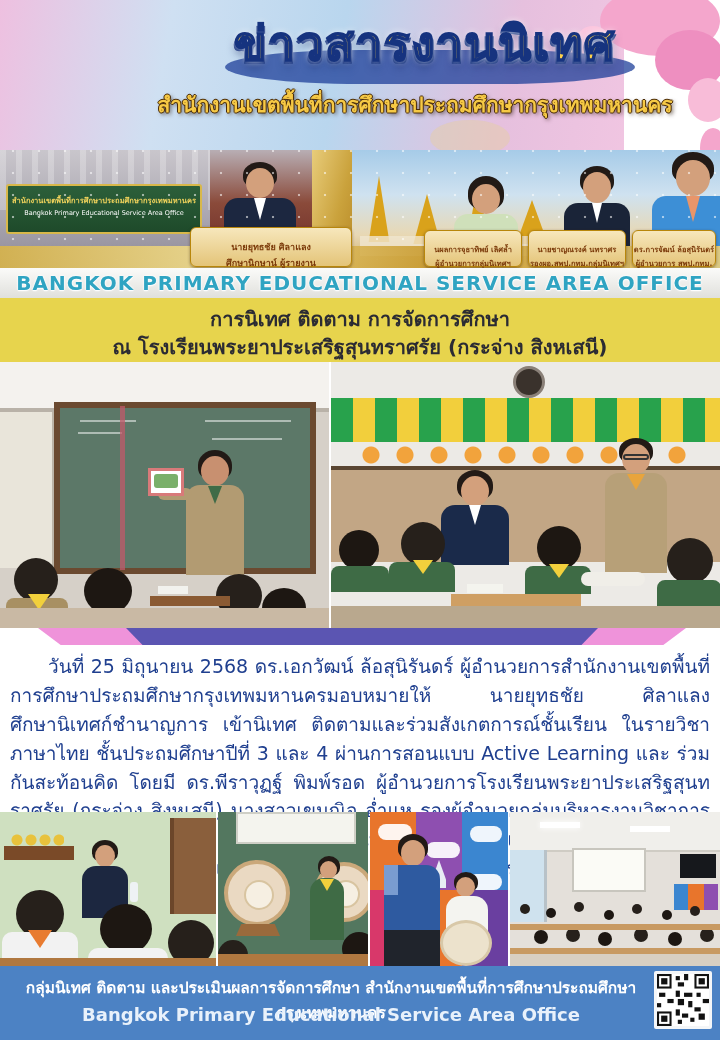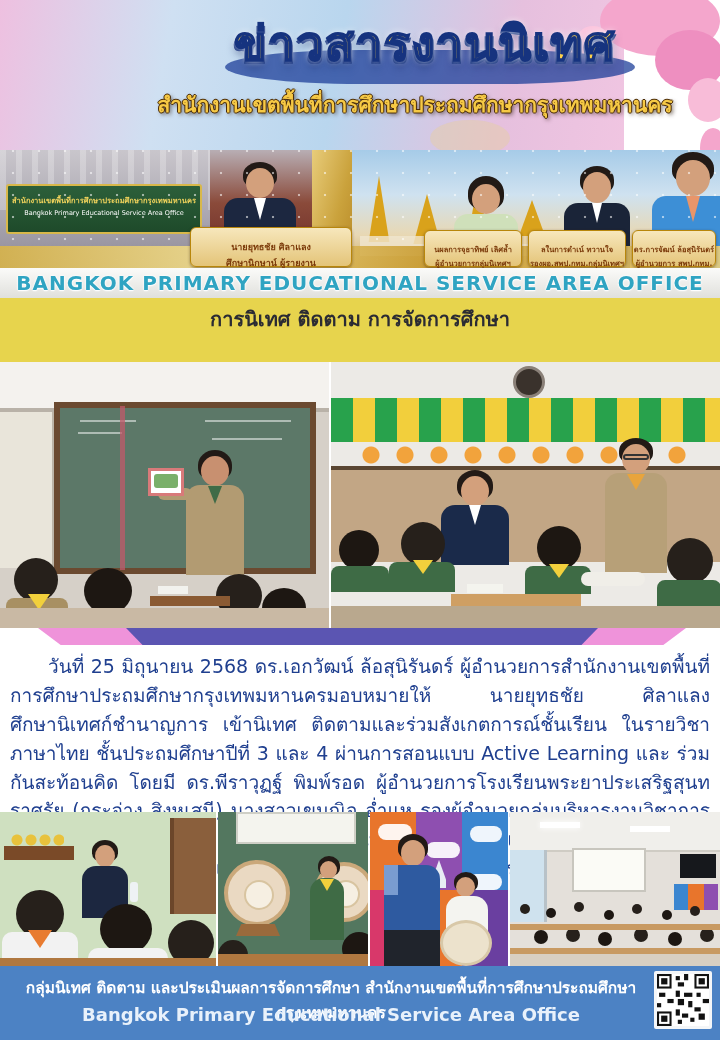--- a/index.html
+++ b/index.html
@@ -157,32 +157,33 @@
 
     <div class="abs plaque" style="left:190px;top:227px;width:162px;height:40px;font-size:9px;">
       <span class="nm">นายยุทธชัย ศิลาแลง</span>
       <span class="rl">ศึกษานิกษาน์ ผู้รายงาน</span>
     </div>
     <div class="abs plaque" style="left:424px;top:230px;width:98px;height:37px;font-size:7.5px;">
       <span class="nm">นผลการจุธาทิพย์ เลิศล้ำ</span>
       <span class="rl">ผู้อำนวยการกลุ่มนิเทศฯ</span>
     </div>
     <div class="abs plaque" style="left:528px;top:230px;width:98px;height:37px;font-size:7.5px;">
-      <span class="nm">ลในการดำเน์ ทวานใจ</span>
+      <span class="nm">นายชาญณรงค์ นทราศร</span>
       <span class="rl">รองผอ.สพป.กทม.กลุ่มนิเทศฯ</span>
     </div>
     <div class="abs plaque" style="left:632px;top:230px;width:84px;height:37px;font-size:7.5px;">
       <span class="nm">ดร.การจัฒน์ ล้อสุนิรันดร์</span>
       <span class="rl">ผู้อำนวยการ สพป.กทม.</span>
     </div>
   </div>
 
   <div class="abs banner ctr">BANGKOK PRIMARY EDUCATIONAL SERVICE AREA OFFICE</div>
   <div class="abs yellow-band">
     <div class="abs l1 ctr">การนิเทศ ติดตาม การจัดการศึกษา</div>
+    <div class="abs l2 ctr">ณ โรงเรียนพระยาประเสริฐสุนทราศรัย (กระจ่าง สิงหเสนี)</div>
   </div>
 
   <div class="abs photoA">
     <div class="abs" style="left:0;top:0;width:329px;height:46px;background:#f4f2ee;border-bottom:4px solid #b9b2a8;"></div>
     <div class="abs" style="left:0;top:50px;width:52px;height:156px;background:#e9e5da;border-right:3px solid #bdb5a8;"></div>
     <div class="abs" style="left:54px;top:40px;width:262px;height:172px;background:#5c7868;border:6px solid #6b4a30;box-sizing:border-box;"></div>
     <div class="abs chalk" style="left:80px;top:58px;width:56px;"></div>
     <div class="abs chalk" style="left:78px;top:70px;width:44px;"></div>
     <div class="abs chalk" style="left:205px;top:58px;width:86px;"></div>
     <div class="abs chalk" style="left:212px;top:76px;width:70px;"></div>

